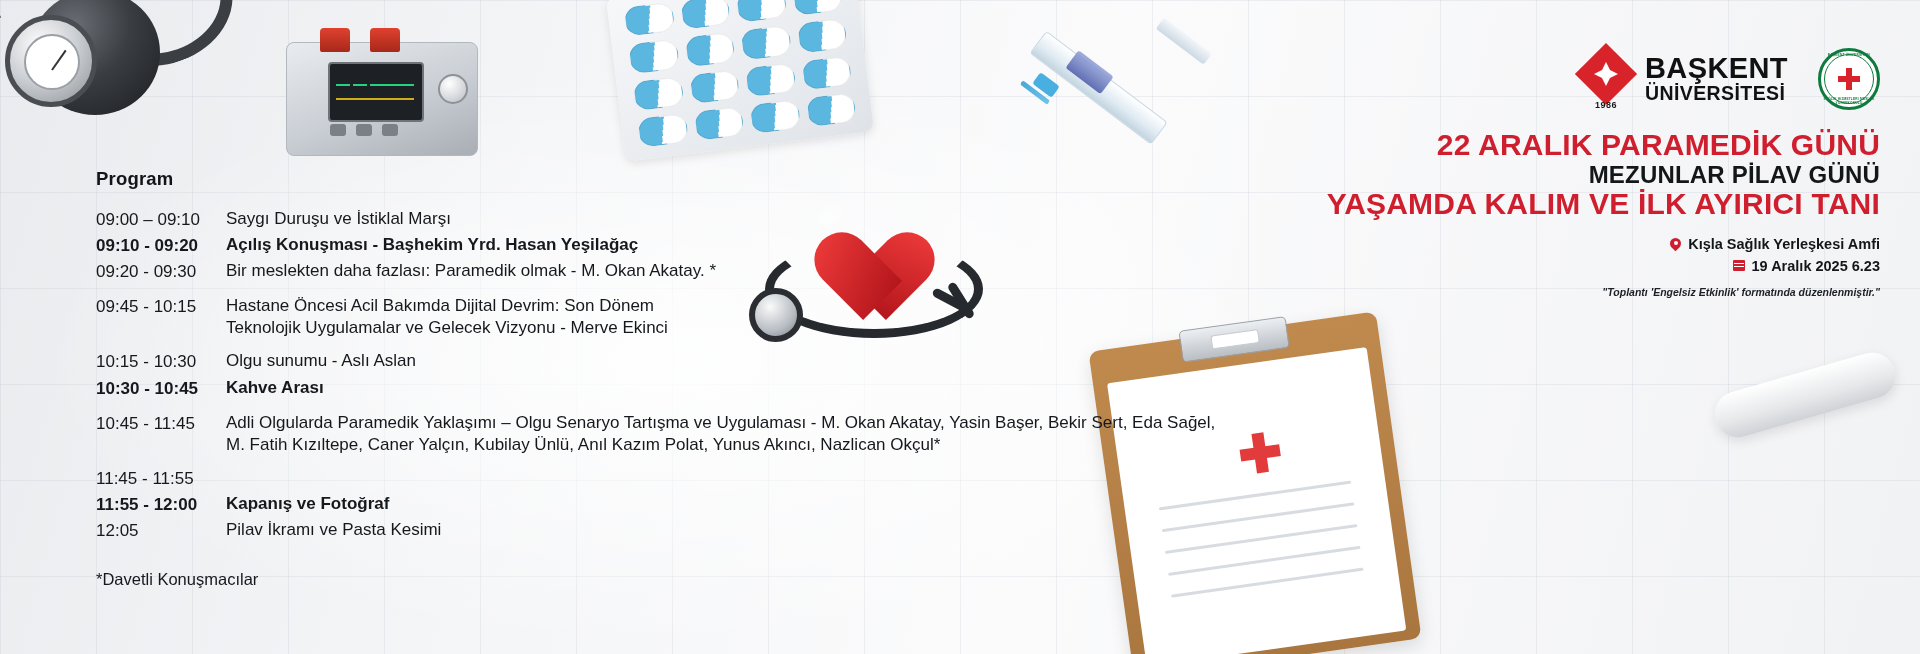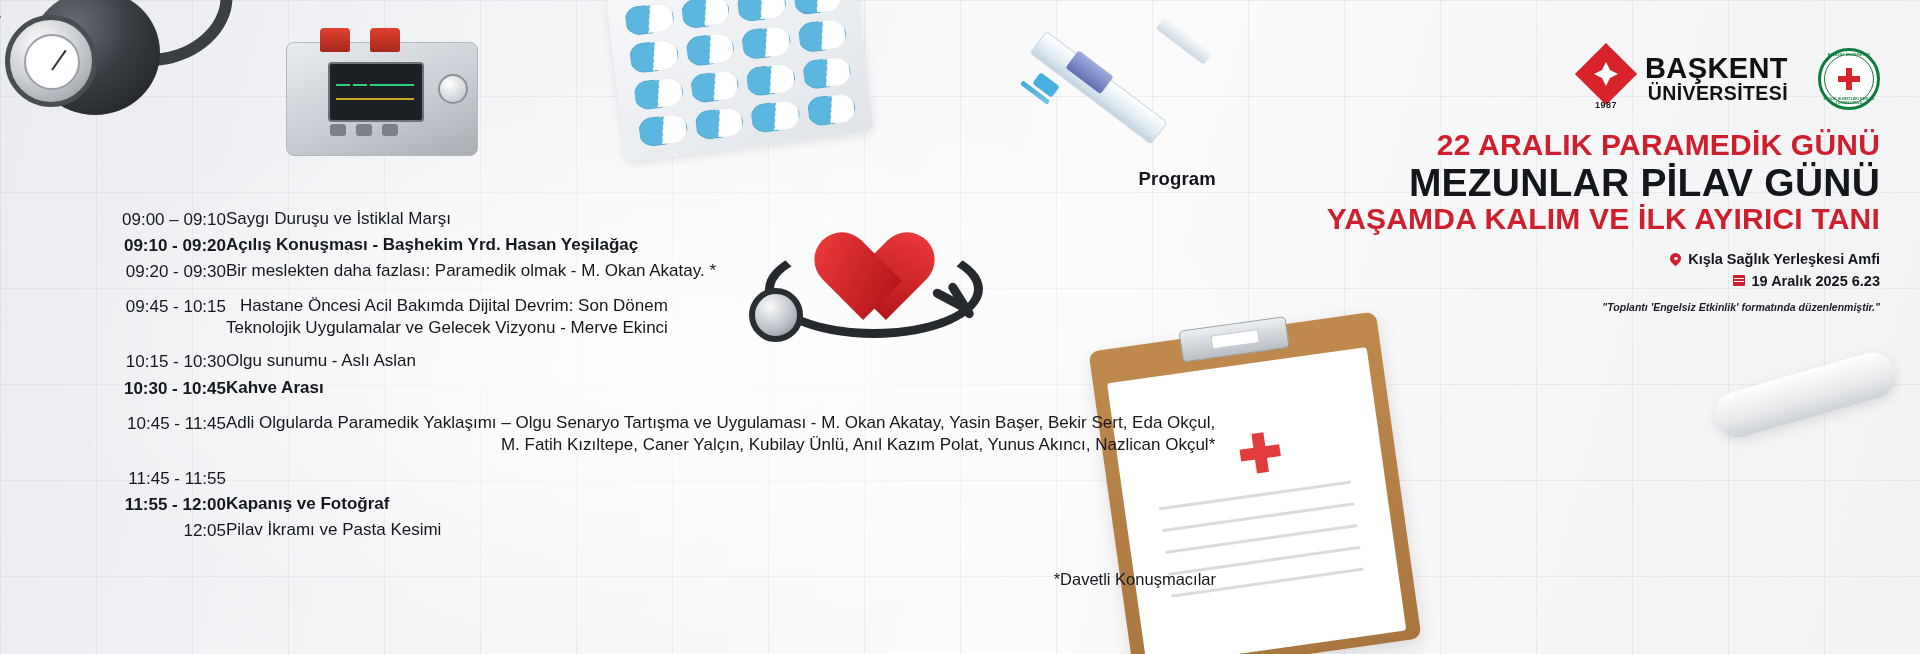--- a/index.html
+++ b/index.html
@@ -26,21 +26,20 @@
   .sheen{
     position:absolute;inset:0;
     background:radial-gradient(ellipse 900px 420px at 35% 55%, rgba(255,255,255,.92), rgba(255,255,255,0) 70%);
     pointer-events:none;
   }
 
   
   #program{
     position:absolute;left:96px;top:168px;width:1120px;
     color:#111418;
-    text-align:right;
   }
   #program .heading{
     font-size:18.5px;font-weight:bold;letter-spacing:.2px;margin-bottom:18px;
   }
   .row{display:flex;align-items:flex-start;line-height:1.30;}
   .row .time{
     width:130px;flex:0 0 130px;font-size:17px;color:#15181c;
     white-space:nowrap;padding-top:1px;
   }
   .row .desc{font-size:17px;color:#15181c;}
@@ -64,21 +63,21 @@
     width:44px;height:44px;background:#d8232a;transform:rotate(45deg);
     position:absolute;left:5px;top:2px;
   }
   .bu-inner{
     position:absolute;left:15px;top:12px;width:24px;height:24px;
   }
   .bu-year{
     position:absolute;left:0;right:0;bottom:-2px;text-align:center;
     font-size:9px;font-weight:bold;color:#1a1a1a;letter-spacing:.5px;
   }
-  .bu-text{line-height:1.02;text-align:right;}
+  .bu-text{line-height:1.02;text-align:left;}
   .bu-text .t1{font-size:29px;font-weight:bold;letter-spacing:.4px;color:#111;}
   .bu-text .t2{font-size:19.5px;font-weight:bold;letter-spacing:.4px;color:#111;}
   .fac-logo{width:56px;height:56px;border-radius:50%;
     background:#ffffff;border:3px solid #0f7a3d;position:relative;
     display:flex;align-items:center;justify-content:center;flex:0 0 56px;}
   .fac-ring{
     position:absolute;inset:3px;border-radius:50%;border:1px solid #0f7a3d;
   }
   .fac-cross{position:relative;width:26px;height:26px;}
   .fac-cross:before,.fac-cross:after{
@@ -89,21 +88,21 @@
   .fac-top{position:absolute;top:2px;left:0;right:0;text-align:center;
     font-size:3.2px;color:#0f7a3d;font-weight:bold;letter-spacing:.2px;}
   .fac-bot{position:absolute;bottom:2px;left:0;right:0;text-align:center;
     font-size:3.2px;color:#0f7a3d;font-weight:bold;letter-spacing:.2px;}
 
   #titles{margin-top:18px;line-height:1.02;}
   #titles .ttl{
     font-weight:bold;letter-spacing:.2px;white-space:nowrap;
   }
   #titles .t-red{color:#cf1f2e;font-size:30px;}
-  #titles .t-black{color:#14171a;font-size:39px;margin-top:2px;}
+  #titles .t-black{color:#14171a;font-size:24px;margin-top:2px;}
   #titles .t-red2{color:#cf1f2e;font-size:30px;margin-top:2px;}
 
   #meta{margin-top:16px;}
   .meta-line{
     display:flex;justify-content:flex-end;align-items:center;gap:7px;
     font-size:14.5px;font-weight:bold;color:#14171a;margin-bottom:6px;
   }
   .pin{
     width:11px;height:11px;position:relative;flex:0 0 11px;
   }
@@ -433,21 +432,21 @@
       </div>
 
       <div class="row b">
         <div class="time">10:30 - 10:45</div>
         <div class="desc">Kahve Arası</div>
       </div>
 
       <div class="row gap">
         <div class="time">10:45 - 11:45</div>
         <div class="desc">
-          <span>Adli Olgularda Paramedik Yaklaşımı – Olgu Senaryo Tartışma ve Uygulaması - M. Okan Akatay, Yasin Başer, Bekir Sert, Eda Okçul,</span>
+          <span>Adli Olgularda Paramedik Yaklaşımı – Olgu Senaryo Tartışma ve Uygulaması - M. Okan Akatay, Yasin Başer, Bekir Sert, Eda Sağel,</span>
           <span class="l2">M. Fatih Kızıltepe, Caner Yalçın, Kubilay Ünlü, Anıl Kazım Polat, Yunus Akıncı, Nazlican Okçul*</span>
         </div>
       </div>
 
       <div class="row gap2">
         <div class="time">11:45 - 11:55</div>
       </div>
 
       <div class="row b">
         <div class="time">11:55 - 12:00</div>
@@ -465,21 +464,21 @@
 
   <div id="rightcol">
 
     <div class="logos">
       <div class="bu-logo">
         <div class="bu-mark">
           <div class="bu-diamond"></div>
           <svg class="bu-inner" viewBox="0 0 24 24" aria-hidden="true">
             <polygon points="12,0 16,8 24,12 16,16 12,24 8,16 0,12 8,8" fill="#ffffff"></polygon>
           </svg>
-          <div class="bu-year">1987</div>
+          <div class="bu-year">1986</div>
         </div>
         <div class="bu-text">
           <div class="t1">BAŞKENT</div>
           <div class="t2">ÜNİVERSİTESİ</div>
         </div>
       </div>
 
       <div class="fac-logo">
         <div class="fac-ring"></div>
         <div class="fac-top">BAŞKENT ÜNİVERSİTESİ</div>

